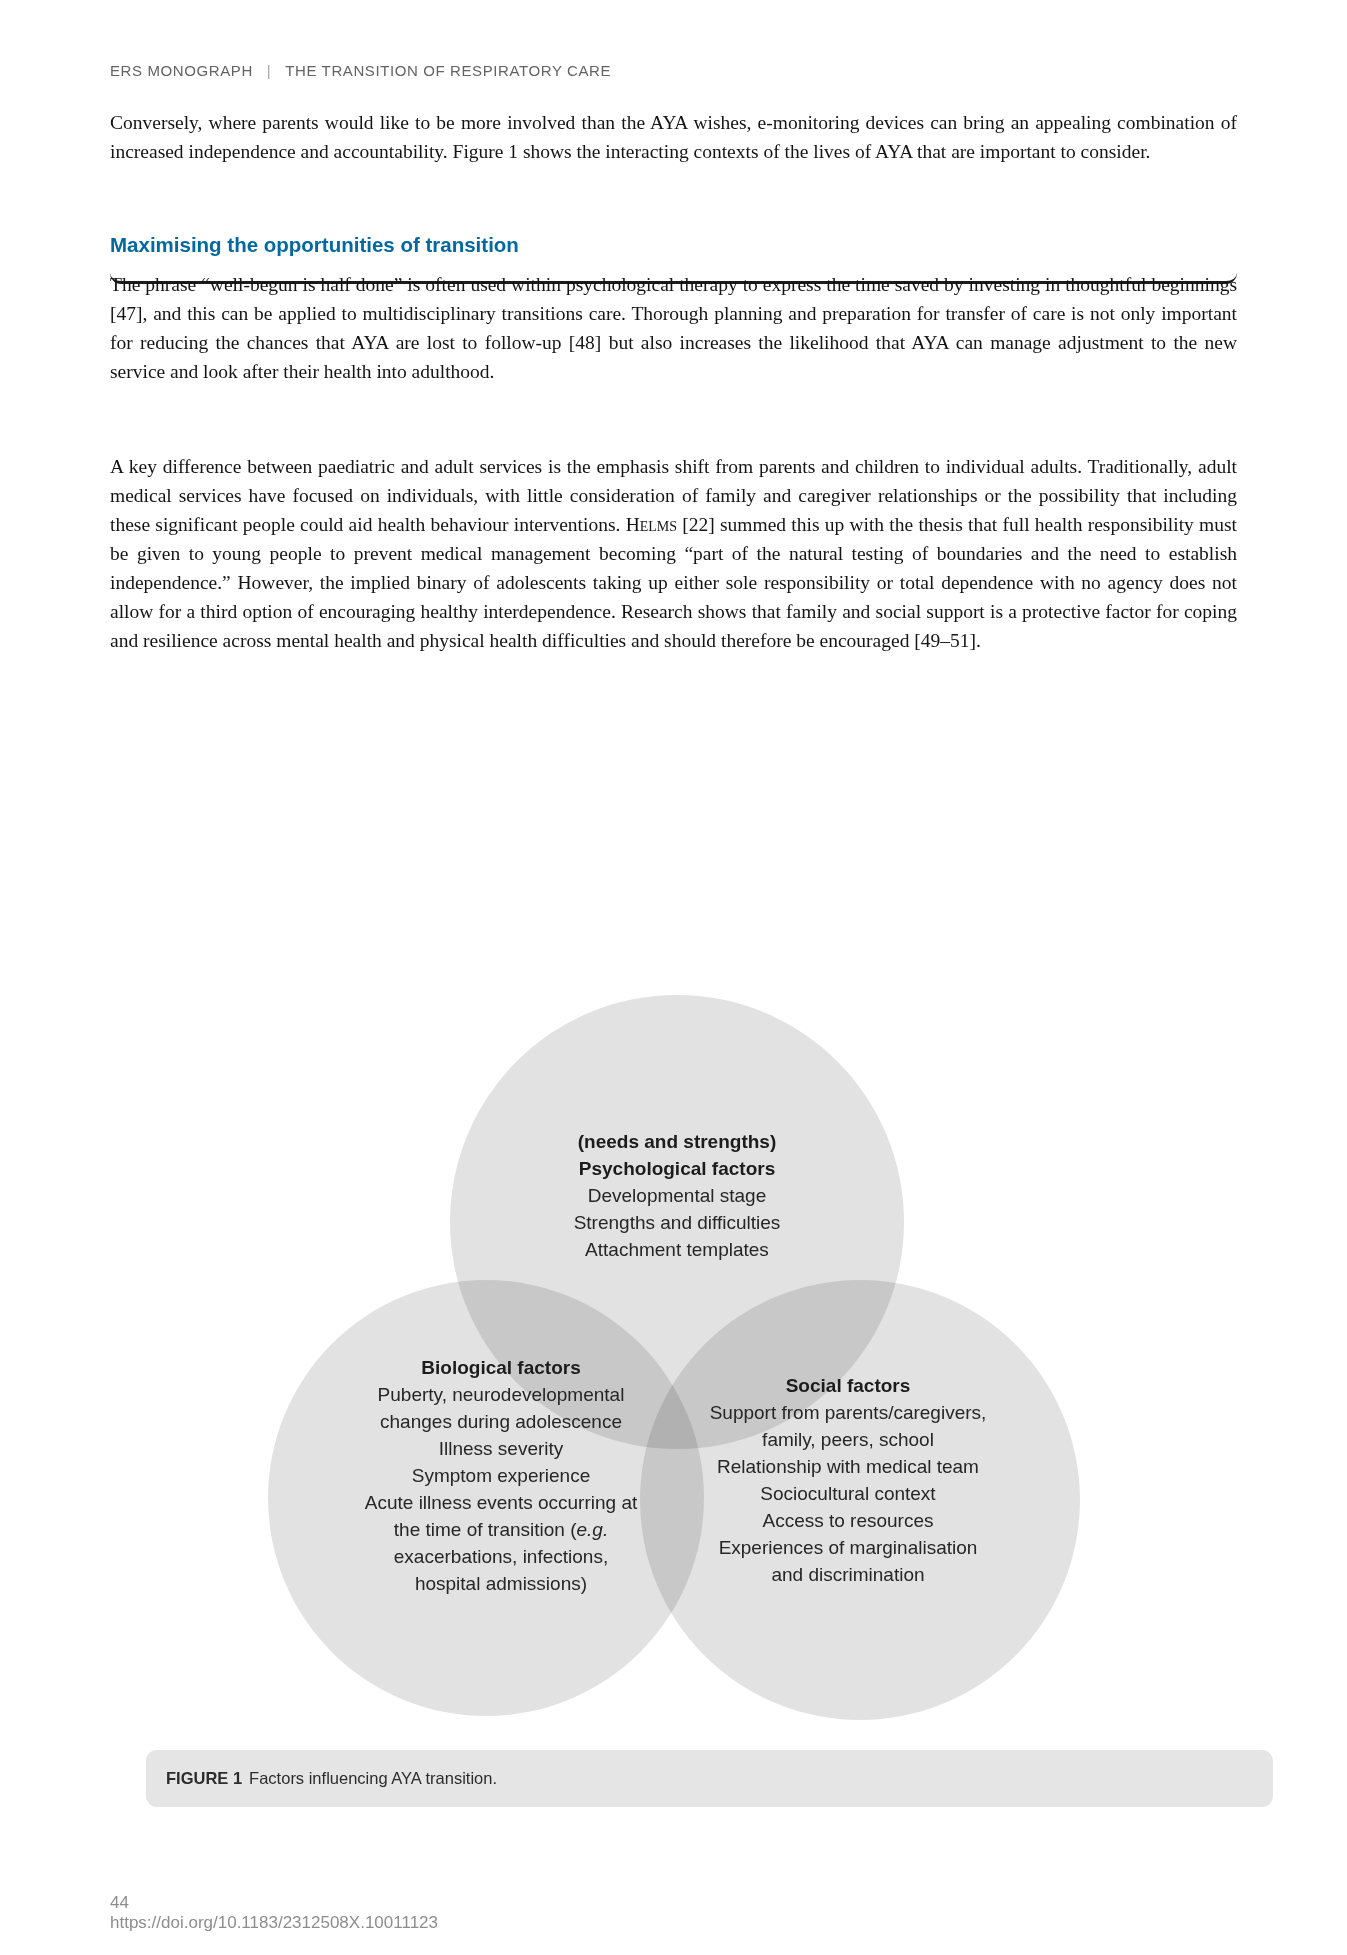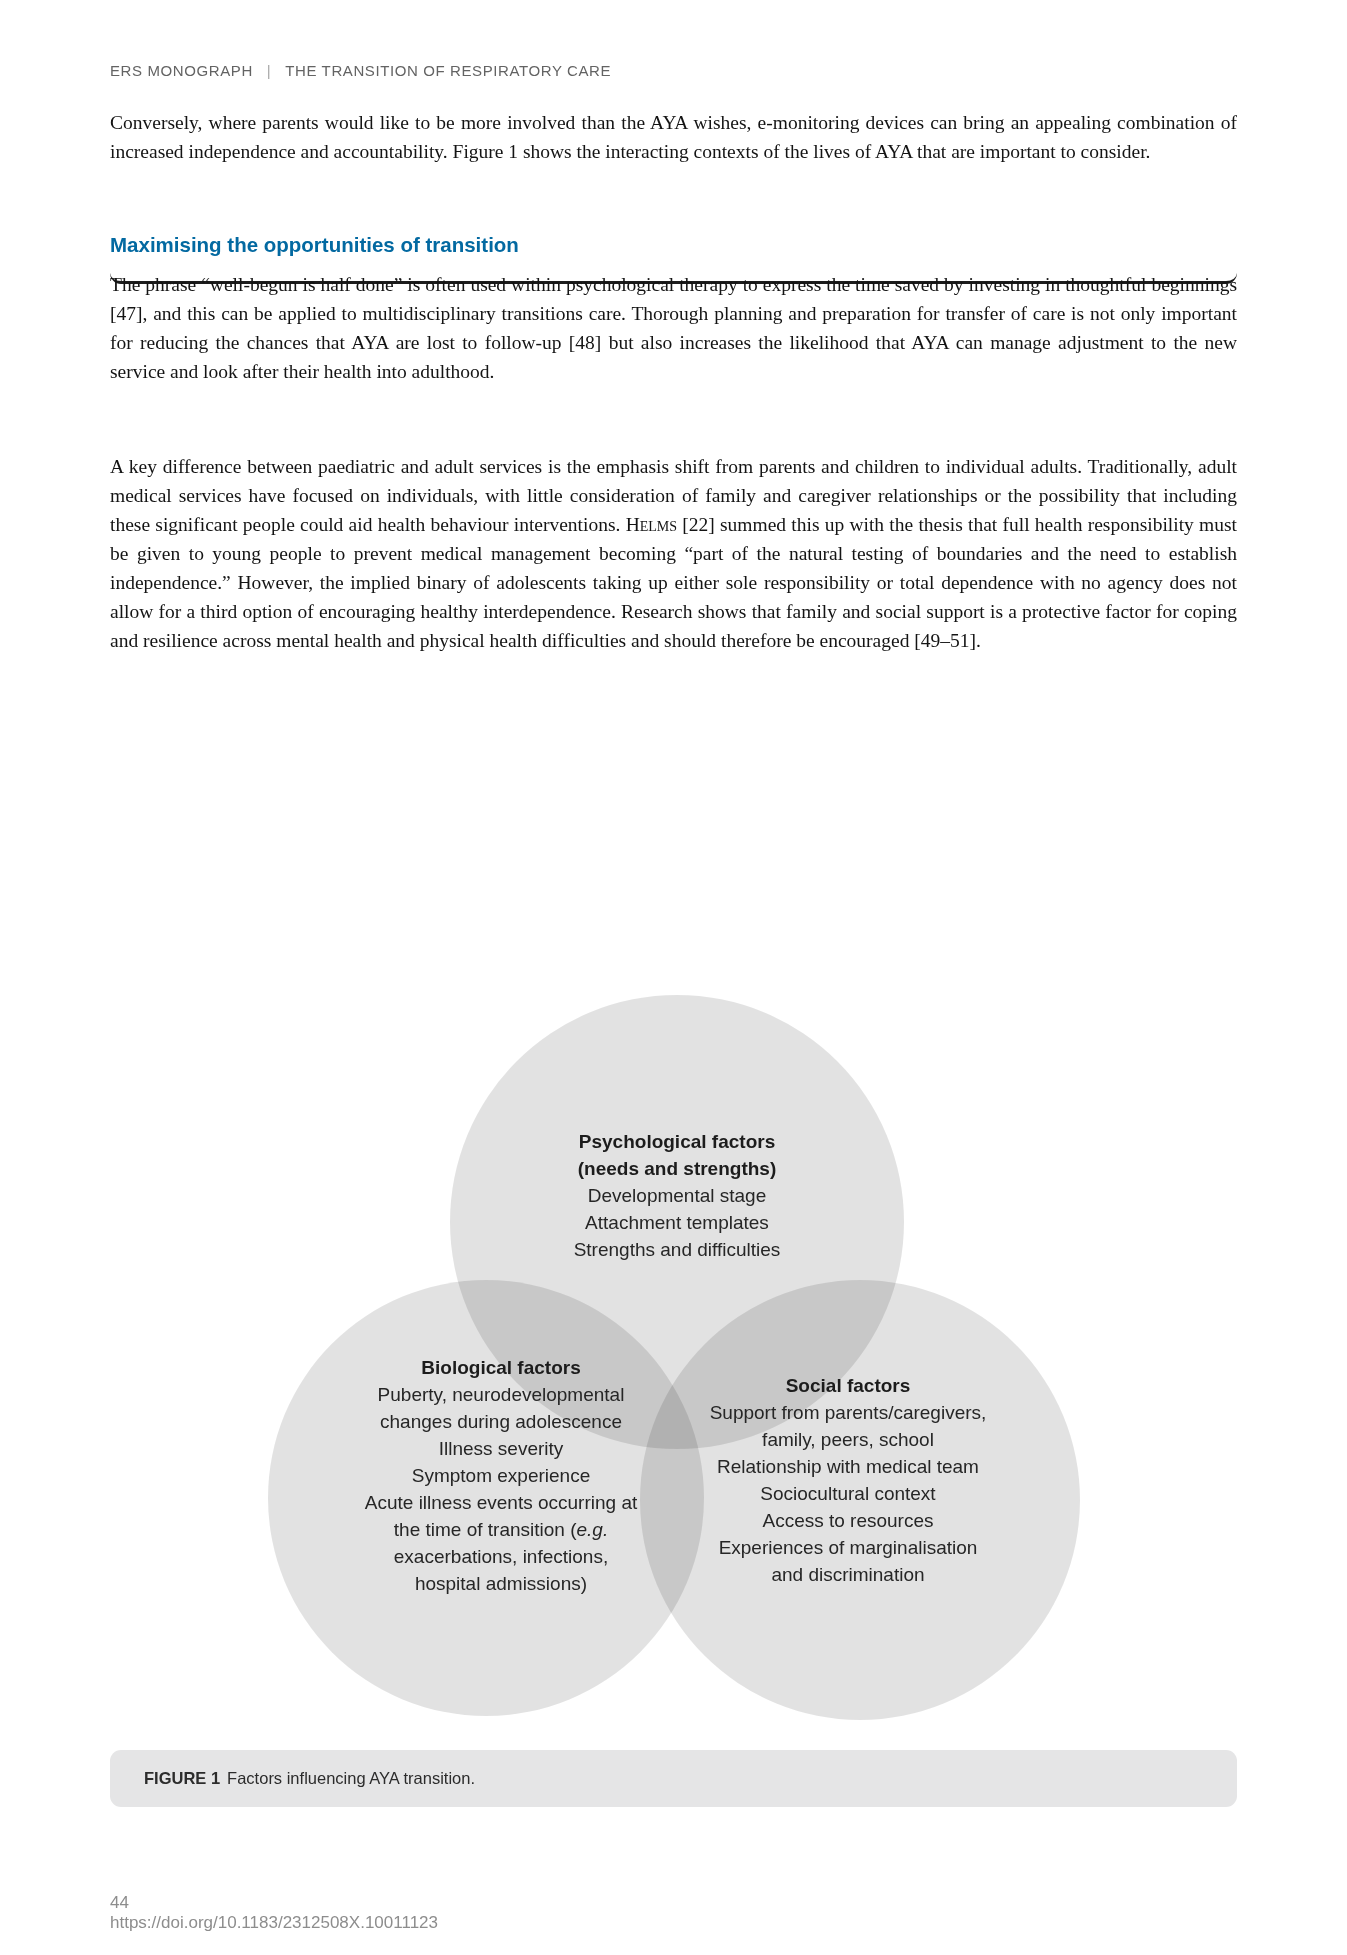--- a/index.html
+++ b/index.html
@@ -74,24 +74,25 @@
   .venn-text.soc-t   { left: 568px; top: 382px; width: 340px; }
   .vline em { font-style: italic; }
 
   
   .caption-bar {
     top: 1750px;
     height: 57px;
     background: #e5e5e6;
     display: flex;
     align-items: center;
-    padding-left: 34px;
+    padding-left: 20px;
     font-family: "Liberation Sans", sans-serif;
     font-size: 16.5px;
     color: #2c2c2c;
+    margin-left: 36px;
   }
   .caption-bar .cap-label { font-weight: bold; margin-right: 7px; }
 
   
   .footer {
     top: 1893px;
     display: flex;
     justify-content: space-between;
     font-family: "Liberation Sans", sans-serif;
     font-size: 17px;
@@ -116,25 +117,25 @@
   <p class="abs para p2">The phrase “well-begun is half done” is often used within psychological therapy to express the time saved by investing in thoughtful beginnings [47], and this can be applied to multidisciplinary transitions care. Thorough planning and preparation for transfer of care is not only important for reducing the chances that AYA are lost to follow-up [48] but also increases the likelihood that AYA can manage adjustment to the new service and look after their health into adulthood.</p>
 
   <p class="abs para p3"><span>A key difference between paediatric and adult services is the emphasis shift from parents and children to individual adults. Traditionally, adult medical services have focused on individuals, with little consideration of family and caregiver relationships or the possibility that including these significant people could aid health behaviour interventions. </span><span class="sc">Helms</span><span> [22] summed this up with the thesis that full health responsibility must be given to young people to prevent medical management becoming “part of the natural testing of boundaries and the need to establish independence.” However, the implied binary of adolescents taking up either sole responsibility or total dependence with no agency does not allow for a third option of encouraging healthy interdependence. Research shows that family and social support is a protective factor for coping and resilience across mental health and physical health difficulties and should therefore be encouraged [49–51].</span></p>
 
   <div class="abs venn">
     <div class="circle psych"></div>
     <div class="circle bio"></div>
     <div class="circle soc"></div>
 
     <div class="venn-text psych-t">
+      <div class="vtitle vline">(needs and strengths)</div>
       <div class="vtitle vline">Psychological factors</div>
-      <div class="vtitle vline">(needs and strengths)</div>
       <div class="vline">Developmental stage</div>
+      <div class="vline">Strengths and difficulties</div>
       <div class="vline">Attachment templates</div>
-      <div class="vline">Strengths and difficulties</div>
     </div>
 
     <div class="venn-text bio-t">
       <div class="vtitle vline">Biological factors</div>
       <div class="vline">Puberty, neurodevelopmental</div>
       <div class="vline">changes during adolescence</div>
       <div class="vline">Illness severity</div>
       <div class="vline">Symptom experience</div>
       <div class="vline">Acute illness events occurring at</div>
       <div class="vline"><span>the time of transition (</span><em>e.g.</em></div>

